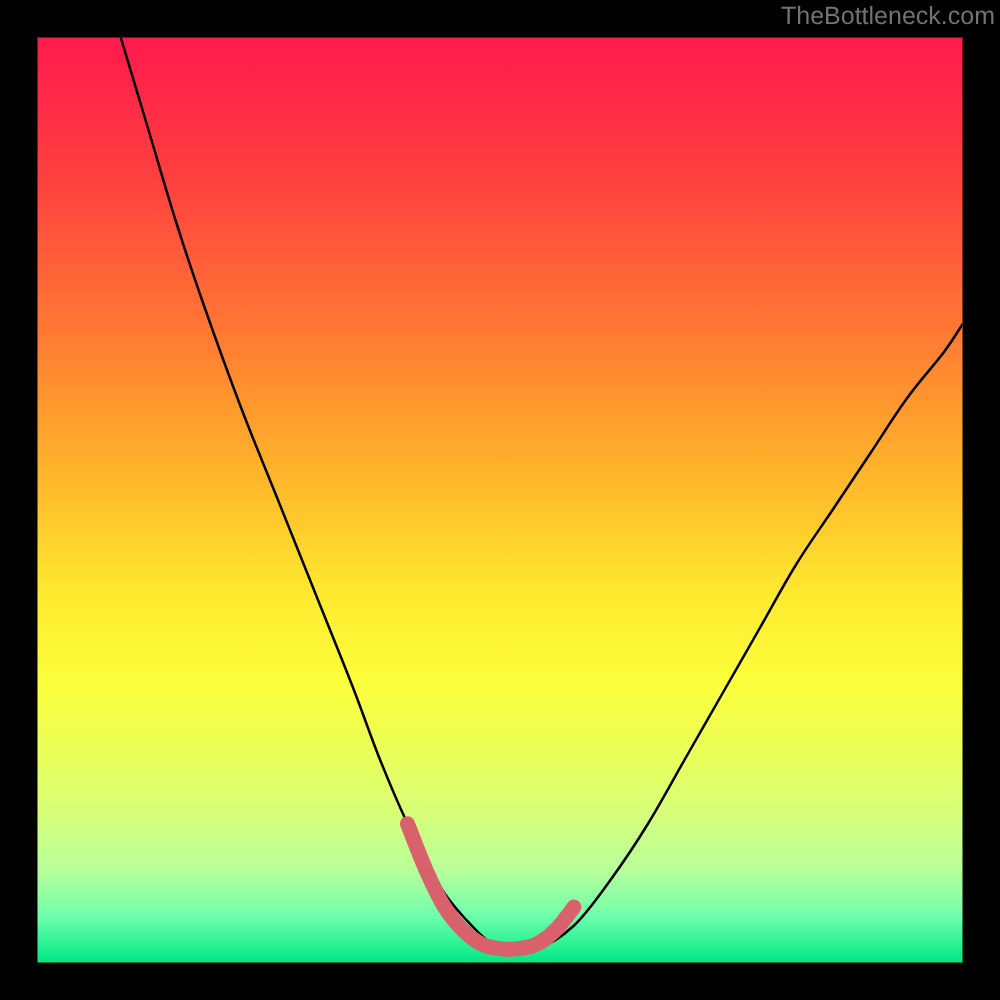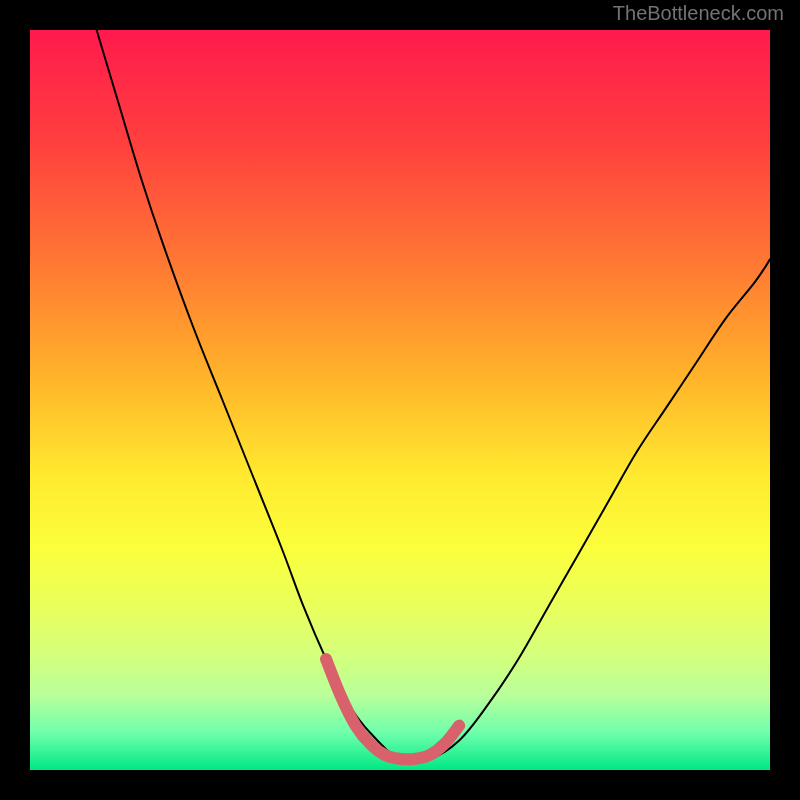--- a/index.html
+++ b/index.html
@@ -43,21 +43,21 @@
   .plot-area svg {
     position: absolute;
     left: 0;
     top: 0;
     width: 740px;
     height: 740px;
   }
   .watermark {
     position: absolute;
     top: 2px;
-    right: 16px;
+    right: 4px;
     color: #737373;
     font-size: 20px;
     font-weight: 400;
     letter-spacing: 0;
   }
 </style>
 </head>
 <body>
 
 <div class="frame">

